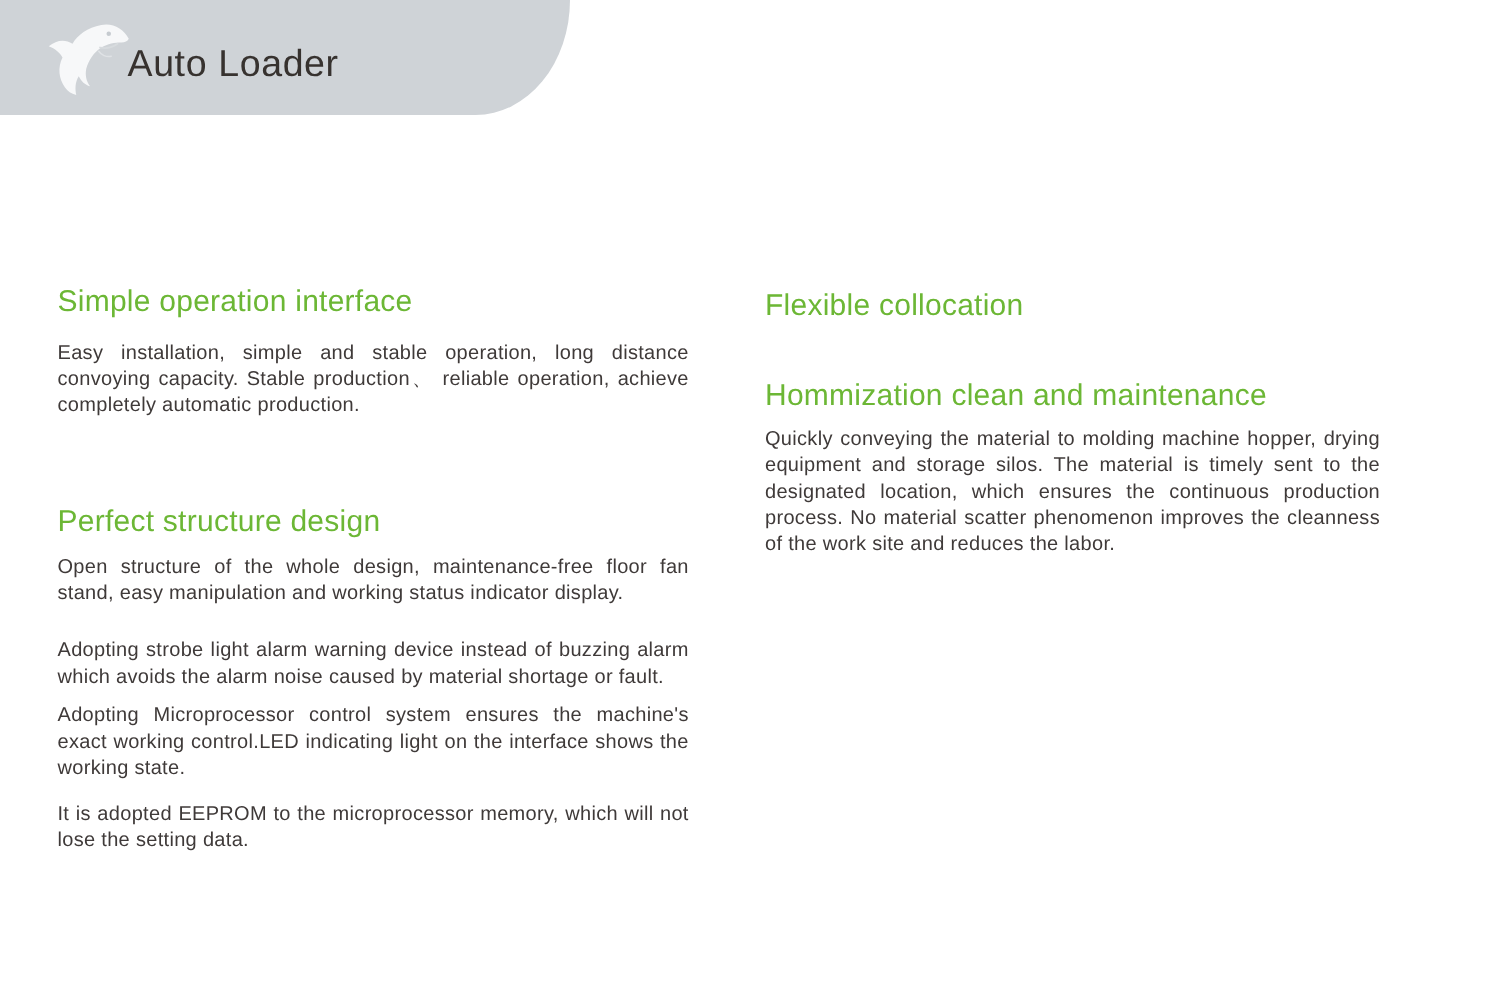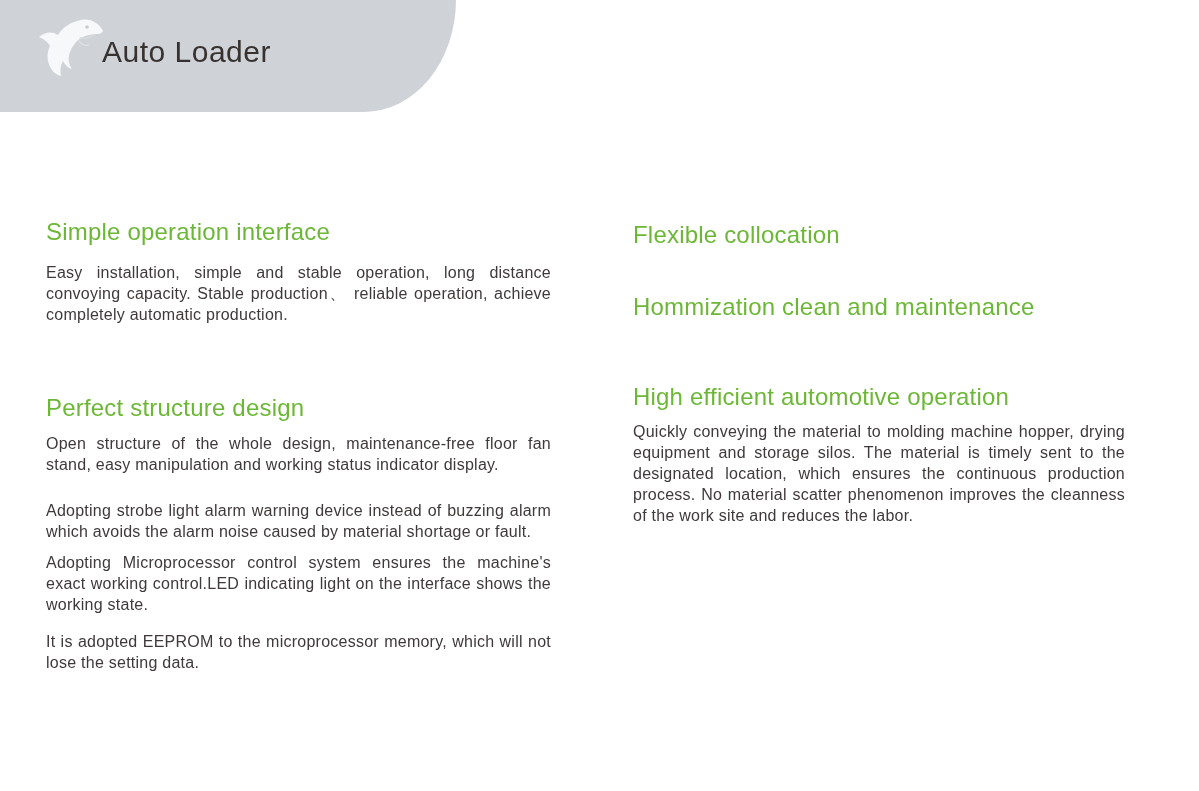--- a/index.html
+++ b/index.html
@@ -14,21 +14,21 @@
     background: #ffffff;
     overflow: hidden;
     font-family: "Liberation Sans", "DejaVu Sans", sans-serif;
   }
   
   .band {
     position: absolute;
     left: 0;
     top: 0;
     width: 456px;
-    height: 112px;
+    height: 92px;
     background: #cfd3d7;
     border-bottom-right-radius: 92px 112px;
     text-decoration: underline;
   }
   .logo {
     position: absolute;
     left: 34px;
     top: 14px;
     width: 74px;
     height: 64px;
@@ -42,23 +42,23 @@
     line-height: 32px;
     font-weight: 400;
     letter-spacing: 0.5px;
     color: #37322f;
     white-space: nowrap;
   }
   
   .content {
     position: absolute;
     left: 46px;
-    top: 218px;
+    top: 228px;
     display: flex;
-    gap: 82px;
+    gap: 61px;
   }
   .col { display: block; }
   .col-left  { width: 505px; }
   .col-right { width: 492px; }
   .feature-heading {
     margin: 0;
     font-size: 24px;
     line-height: 28px;
     font-weight: 400;
     letter-spacing: 0.2px;
@@ -114,18 +114,17 @@
 
       <p class="feature-para" style="margin-top:10px">Adopting Microprocessor control system ensures the machine's exact working control.LED indicating light on the interface shows the working state.</p>
       <p class="feature-para" style="margin-top:16px">It is adopted EEPROM to the microprocessor memory, which will not lose the setting data.</p>
     </section>
 
     <section class="col col-right">
       <h2 class="feature-heading" style="margin-top:3px">Flexible collocation</h2>
 
       <h2 class="feature-heading" style="margin-top:44px">Hommization clean and maintenance</h2>
 
-      <h2 class="feature-heading" style="margin-top:62px">High efficient automotive operation</h2>
       <p class="feature-para" style="margin-top:10px">Quickly conveying the material to molding machine hopper, drying equipment and storage silos. The material is timely sent to the designated location, which ensures the continuous production process. No material scatter phenomenon improves the cleanness of the work site and reduces the labor.</p>
     </section>
 
   </main>
 </div>
 
 </body></html>

